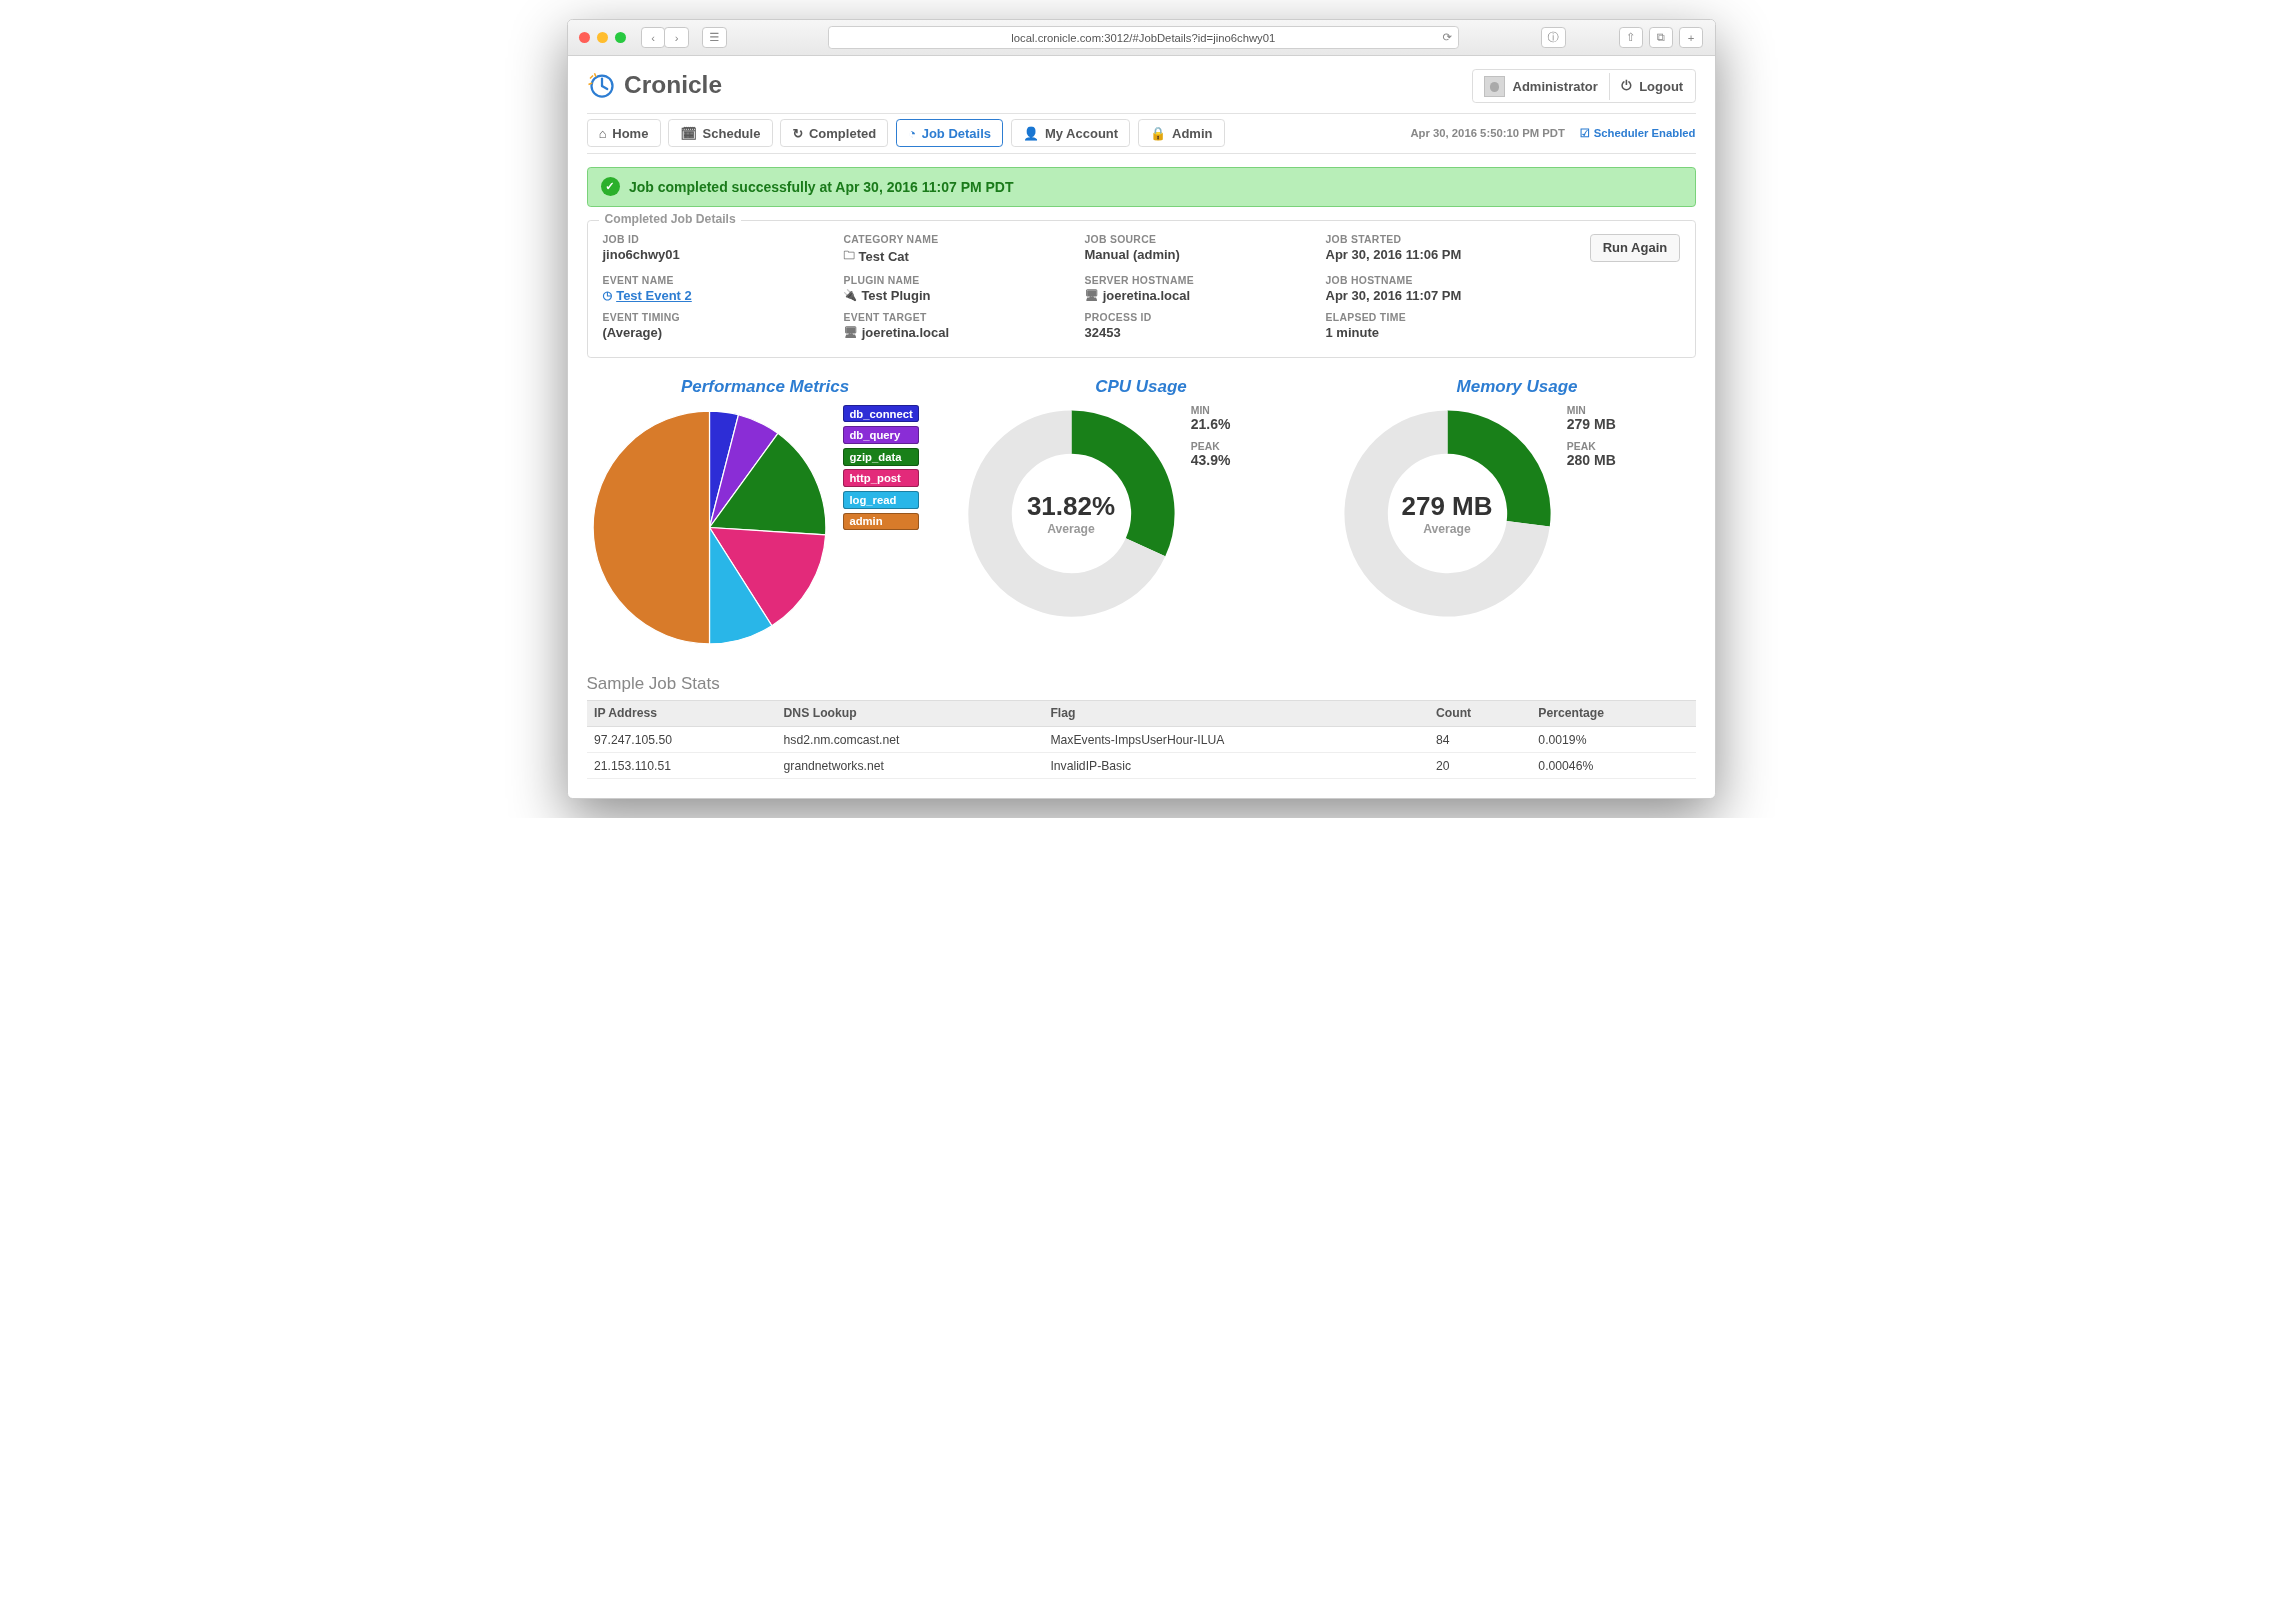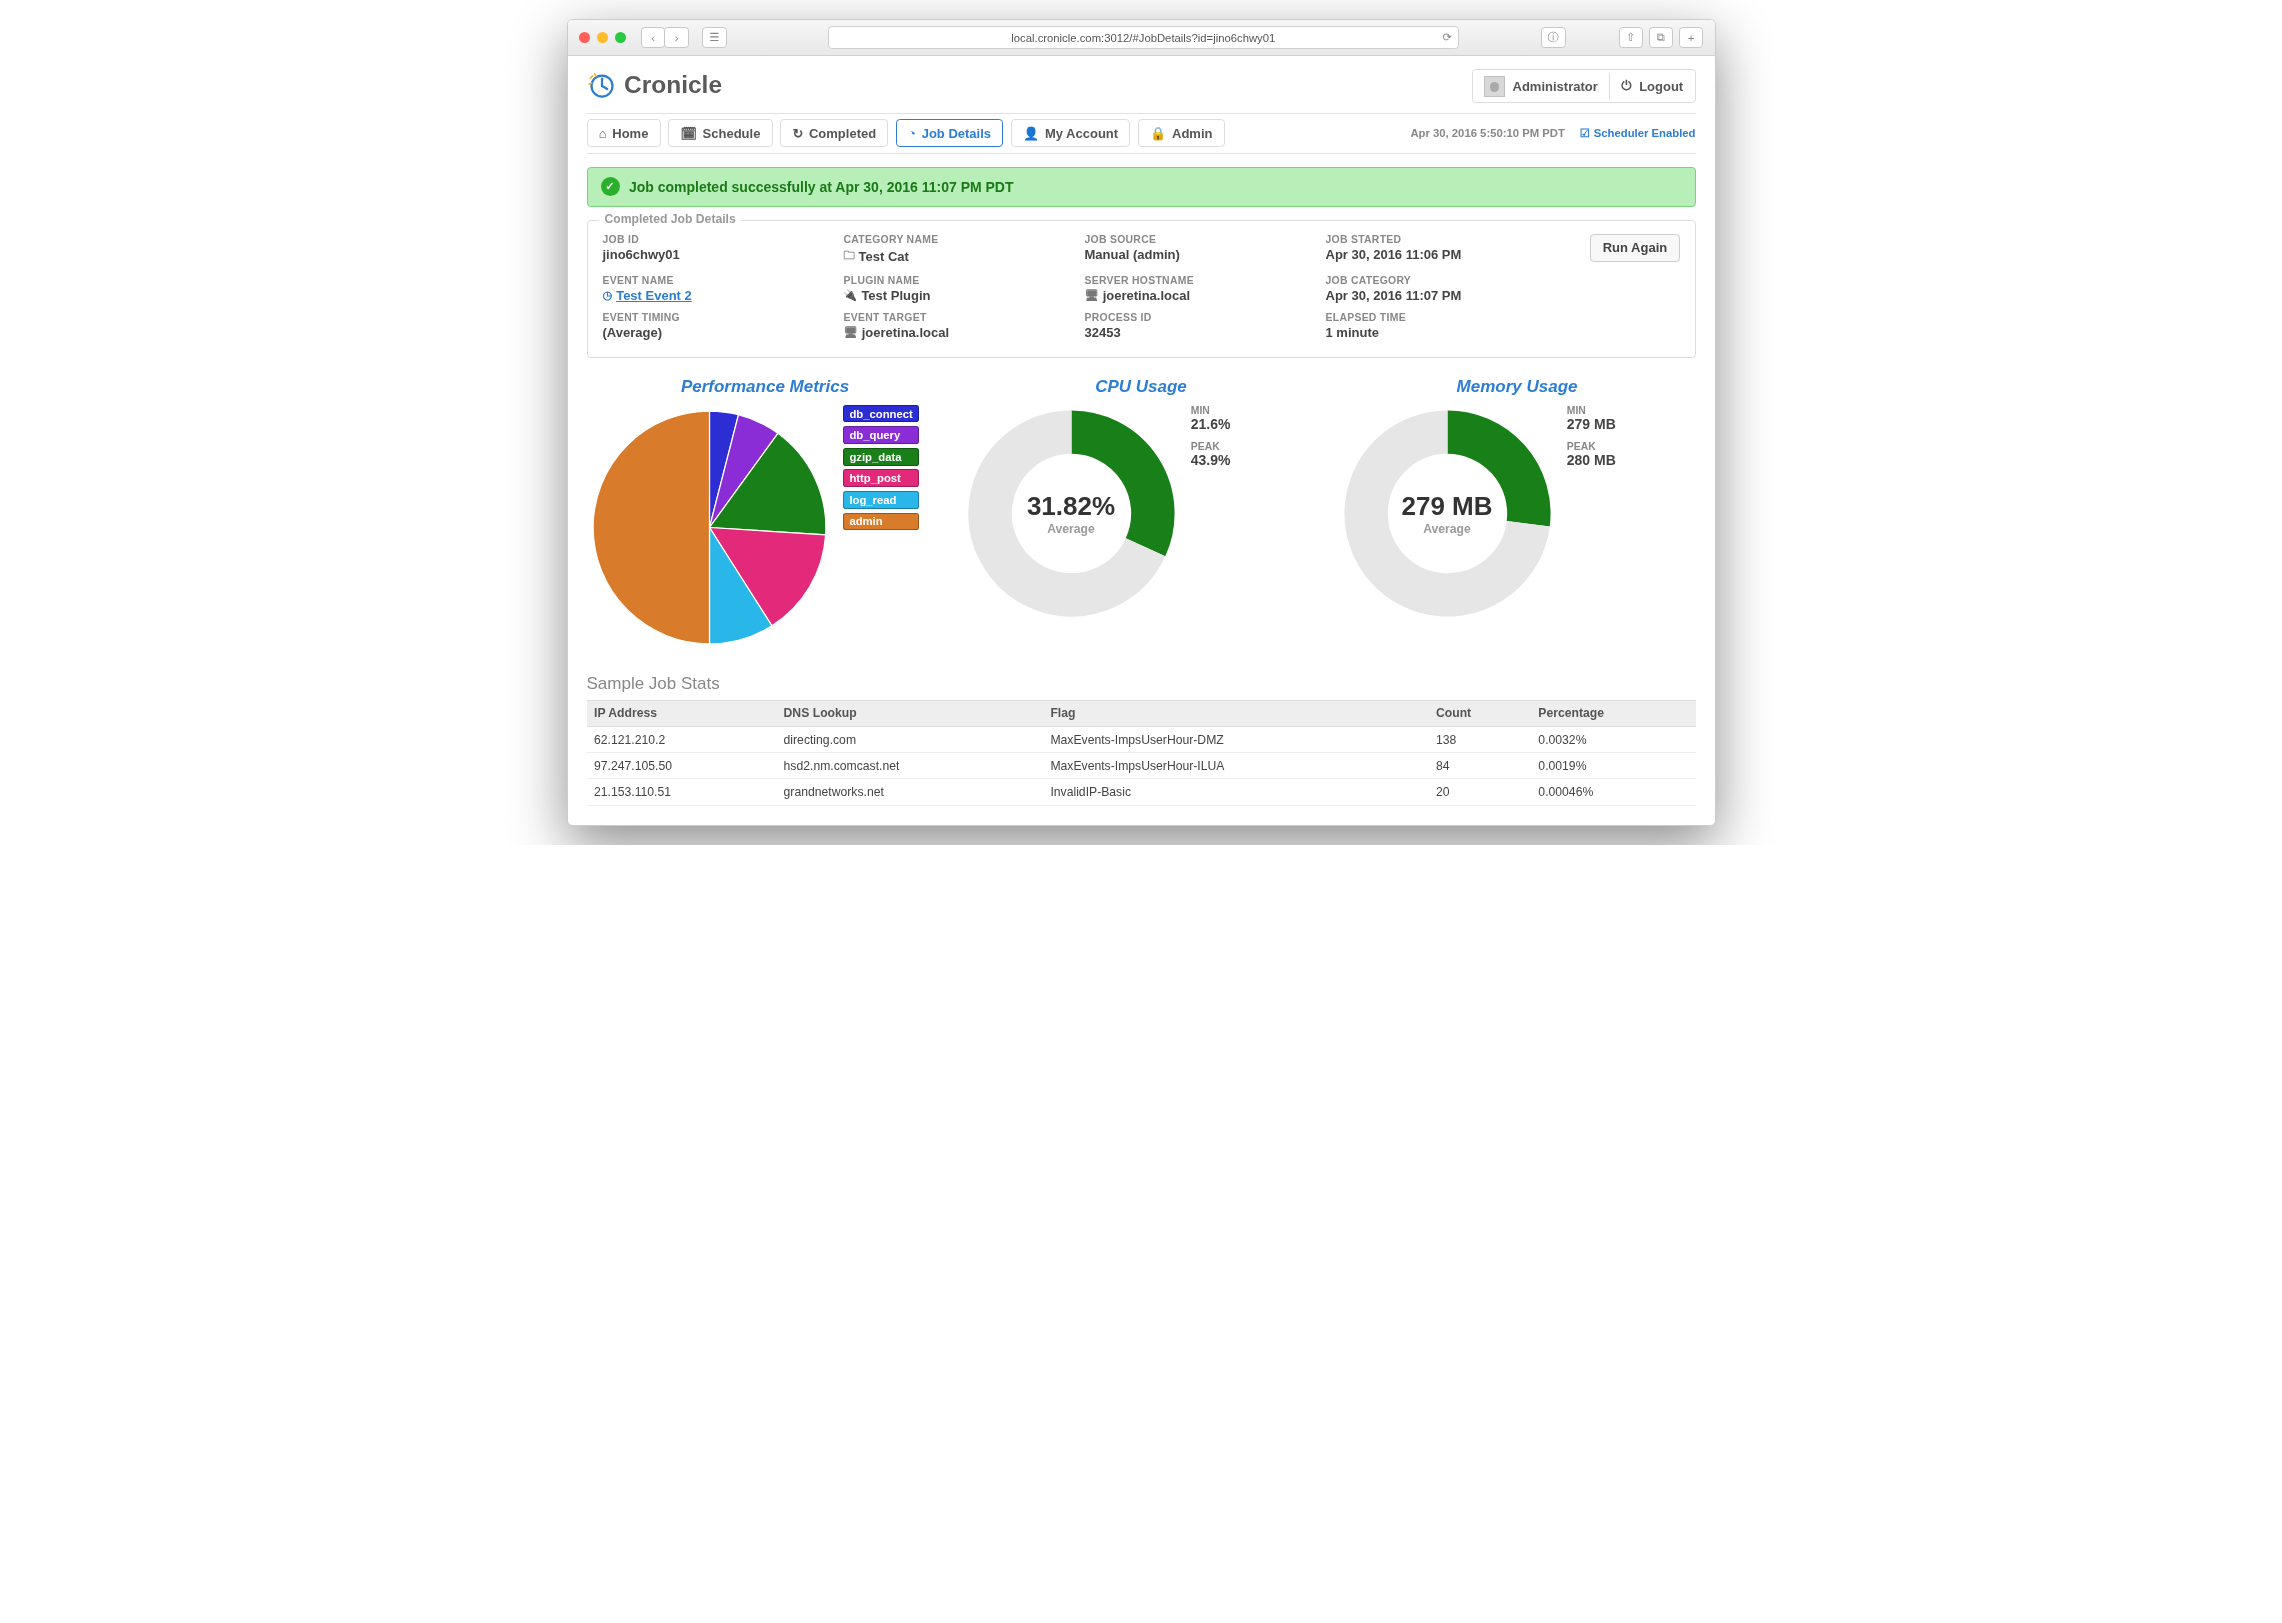--- a/index.html
+++ b/index.html
@@ -201,21 +201,21 @@
             </div>
         </div>
         <div class="detail-cell">
           <div class="lbl">SERVER HOSTNAME</div>
           <div class="val">
               <span class="icon-sm">🖥</span>
               <span>joeretina.local</span>
             </div>
         </div>
         <div class="detail-cell">
-          <div class="lbl">JOB CATEGORY</div>
+          <div class="lbl">JOB HOSTNAME</div>
           <div class="val">Apr 30, 2016 11:07 PM</div>
         </div>
 
         <div class="detail-cell">
           <div class="lbl">EVENT TIMING</div>
           <div class="val">(Average)</div>
         </div>
         <div class="detail-cell">
           <div class="lbl">EVENT TARGET</div>
           <div class="val">
@@ -318,27 +318,20 @@
             <tr id="stats-thead">
               <th>IP Address</th>
               <th>DNS Lookup</th>
               <th>Flag</th>
               <th>Count</th>
               <th>Percentage</th>
             </tr>
           </thead>
         <tbody id="stats-tbody">
             <tr>
-              <td>62.121.210.2</td>
-              <td>directing.com</td>
-              <td>MaxEvents-ImpsUserHour-DMZ</td>
-              <td>138</td>
-              <td>0.0032%</td>
-            </tr>
-            <tr>
               <td>97.247.105.50</td>
               <td>hsd2.nm.comcast.net</td>
               <td>MaxEvents-ImpsUserHour-ILUA</td>
               <td>84</td>
               <td>0.0019%</td>
             </tr>
             <tr>
               <td>21.153.110.51</td>
               <td>grandnetworks.net</td>
               <td>InvalidIP-Basic</td>

